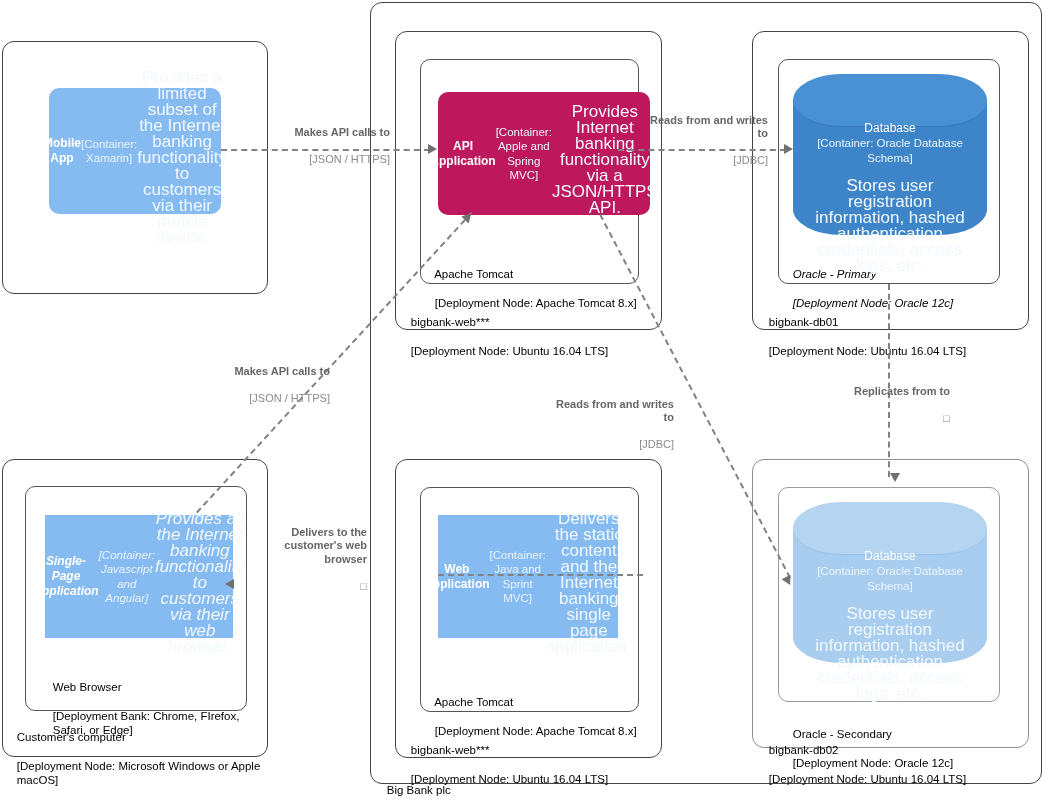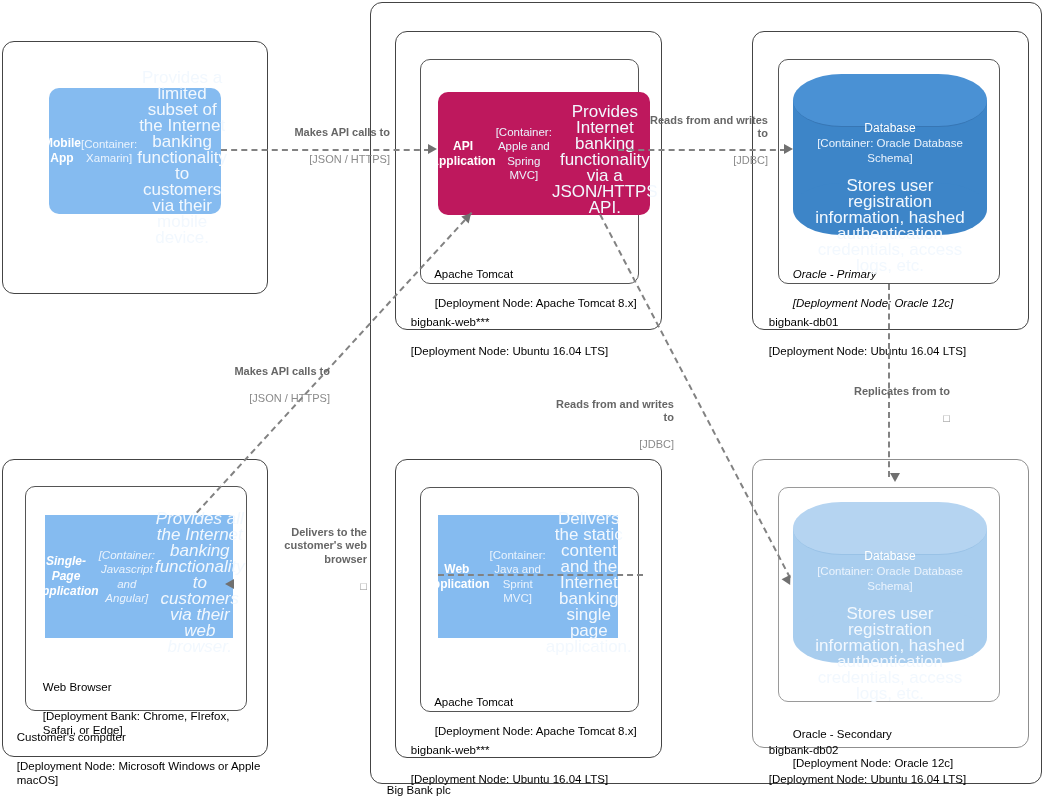--- a/index.html
+++ b/index.html
@@ -93,21 +93,21 @@
     </div>
   </div>
 
   <div class="node" style="left:2px;top:459px;width:266px;height:298px;"></div>
   <div class="node-label" style="left:4px;top:715px;">
     <span>Customer's computer</span><br>
     <span style="white-space:normal;display:inline-block;width:262px;">[Deployment Node: Microsoft Windows or Apple macOS]</span>
   </div>
 
   <div class="node inner" style="left:25px;top:486px;width:222px;height:225px;"></div>
-  <div class="node-label" style="left:30px;top:665px;">
+  <div class="node-label" style="left:40px;top:665px;">
     <span>Web Browser</span><br>
     <span style="white-space:normal;display:inline-block;width:200px;">[Deployment Bank: Chrome, FIrefox, Safari, or Edge]</span>
   </div>
 
   <div class="container-box" style="left:45px;top:515px;width:188px;height:123px;background:#85bbf0;border-radius:0;font-style:italic;">
     <div class="c-name">Single-Page Application</div>
     <div class="c-tech">[Container: Javascript and Angular]</div>
     <div class="c-desc">Provides all the Internet banking functionality to customers via their web browser.</div>
   </div>
 

